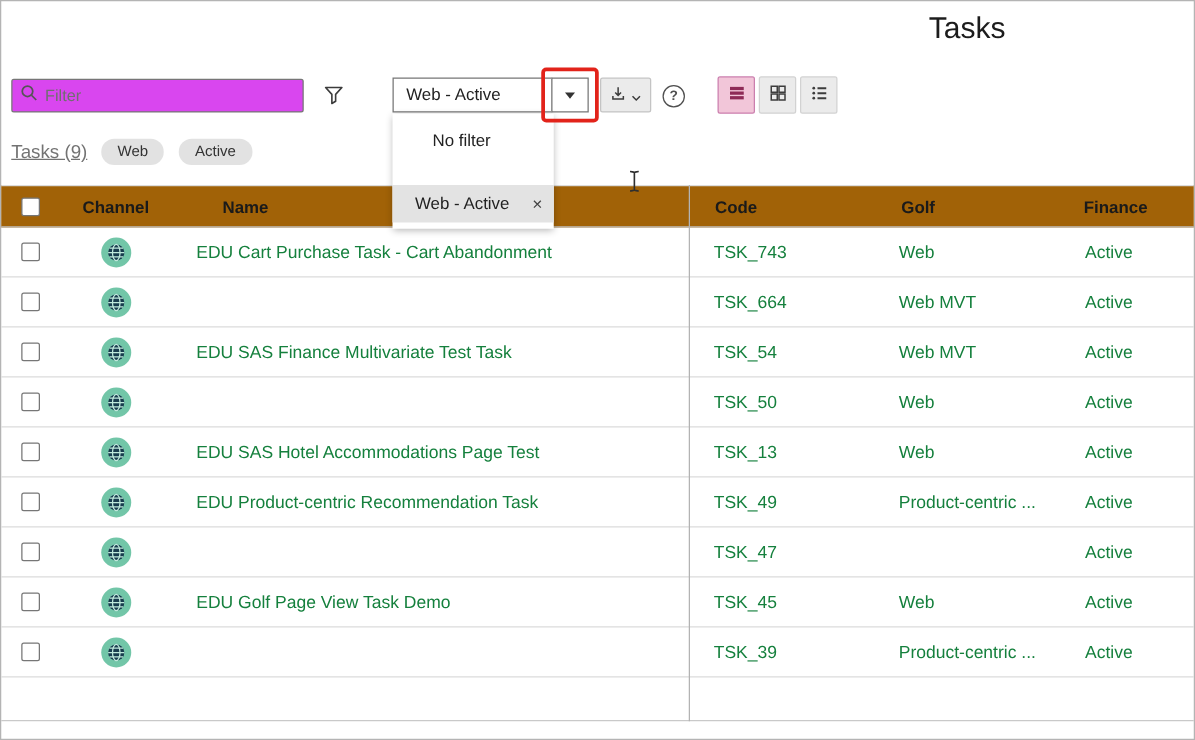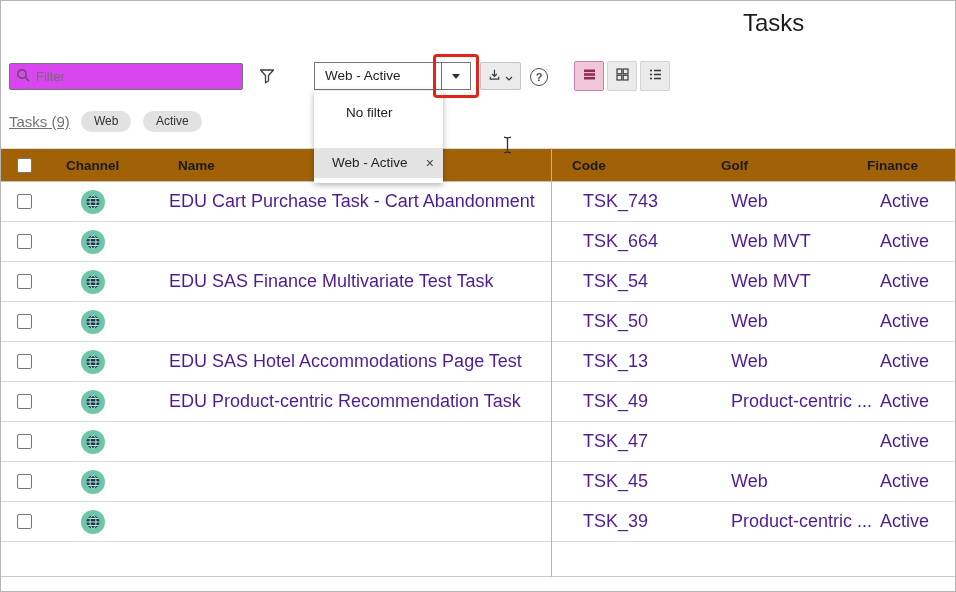--- a/index.html
+++ b/index.html
@@ -38,21 +38,21 @@
   .thead { position:absolute; left:0; top:147px; width:954px; height:34px; border-top:1px solid #dcdcdc; border-bottom:1px solid #bfbfbf; background:#a16207; }
   .th { position:absolute; top:0; line-height:33px; font-size:13.5px; font-weight:700; color:#1a1a1a; }
   .h-channel { left:65px; } .h-name { left:155px;margin-left:22px; } .h-code { left:571px; } .h-type { left:720px; } .h-status { left:866px; }
   .cb { width:15px; height:15px; border:1px solid #767676; border-radius:2px; background:#fff; display:inline-block; cursor:pointer; }
   .thead .cb { position:absolute; left:16px; top:9px; }
 
   .rows { position:absolute; left:0; top:181px; width:954px; }
   .row { position:relative; height:40px; border-bottom:1px solid #dcdcdc; }
   .row .cb { position:absolute; left:16px; top:12px; }
   .globe { position:absolute; left:80px; top:8px; width:24px; height:24px; background:#72c6a8; border-radius:50%; display:flex; align-items:center; justify-content:center; }
-  .cell { position:absolute; top:0; line-height:39px; font-size:18px; color:#4c1d95; white-space:nowrap;margin-left:12px; }
+  .cell { position:absolute; top:0; line-height:39px; font-size:14px; color:#15803d; white-space:nowrap; }
   .c-name { left:156px; } .c-code { left:570px; } .c-type { left:718px; } .c-status { left:867px; }
 
   .vdivider { position:absolute; left:550px; top:147px; width:1px; height:429px; background:#b3b3b3; z-index:2; }
   .bottom-line { position:absolute; left:0; top:575px; width:954px; height:1px; background:#c9c9c9; }
 
   
   .menu { position:absolute; left:313px; top:90px; width:129px; height:92px; background:#fff; box-shadow:0 2px 6px rgba(0,0,0,0.3); z-index:20; }
   .menu-item { position:absolute; left:0; width:100%; font-size:13.5px; color:#222; cursor:pointer; }
   .mi-nofilter { top:0; height:44px; line-height:44px; padding-left:32px; }
   .mi-selected { top:57px; height:30px; line-height:30px; padding-left:18px; background:#e3e3e3; }
@@ -260,20 +260,21 @@
 
     <div class="row">
       <span class="cb"></span>
       <span class="globe">
           <svg width="16" height="16" viewBox="0 0 16 16">
             <circle cx="8" cy="8" r="6.5" fill="#173b4d"></circle>
             <ellipse cx="8" cy="8" rx="3" ry="6.5" fill="none" stroke="#bfe9db" stroke-width="1"></ellipse>
             <path d="M1.5 8 h13 M2.6 4.5 h10.8 M2.6 11.5 h10.8" stroke="#bfe9db" stroke-width="1" fill="none"></path>
           </svg>
         </span>
+      <span class="cell c-name">EDU Golf Page View Task Demo</span>
       <span class="cell c-code">TSK_45</span>
       <span class="cell c-type">Web</span>
       <span class="cell c-status">Active</span>
     </div>
 
     <div class="row">
       <span class="cb"></span>
       <span class="globe">
           <svg width="16" height="16" viewBox="0 0 16 16">
             <circle cx="8" cy="8" r="6.5" fill="#173b4d"></circle>

